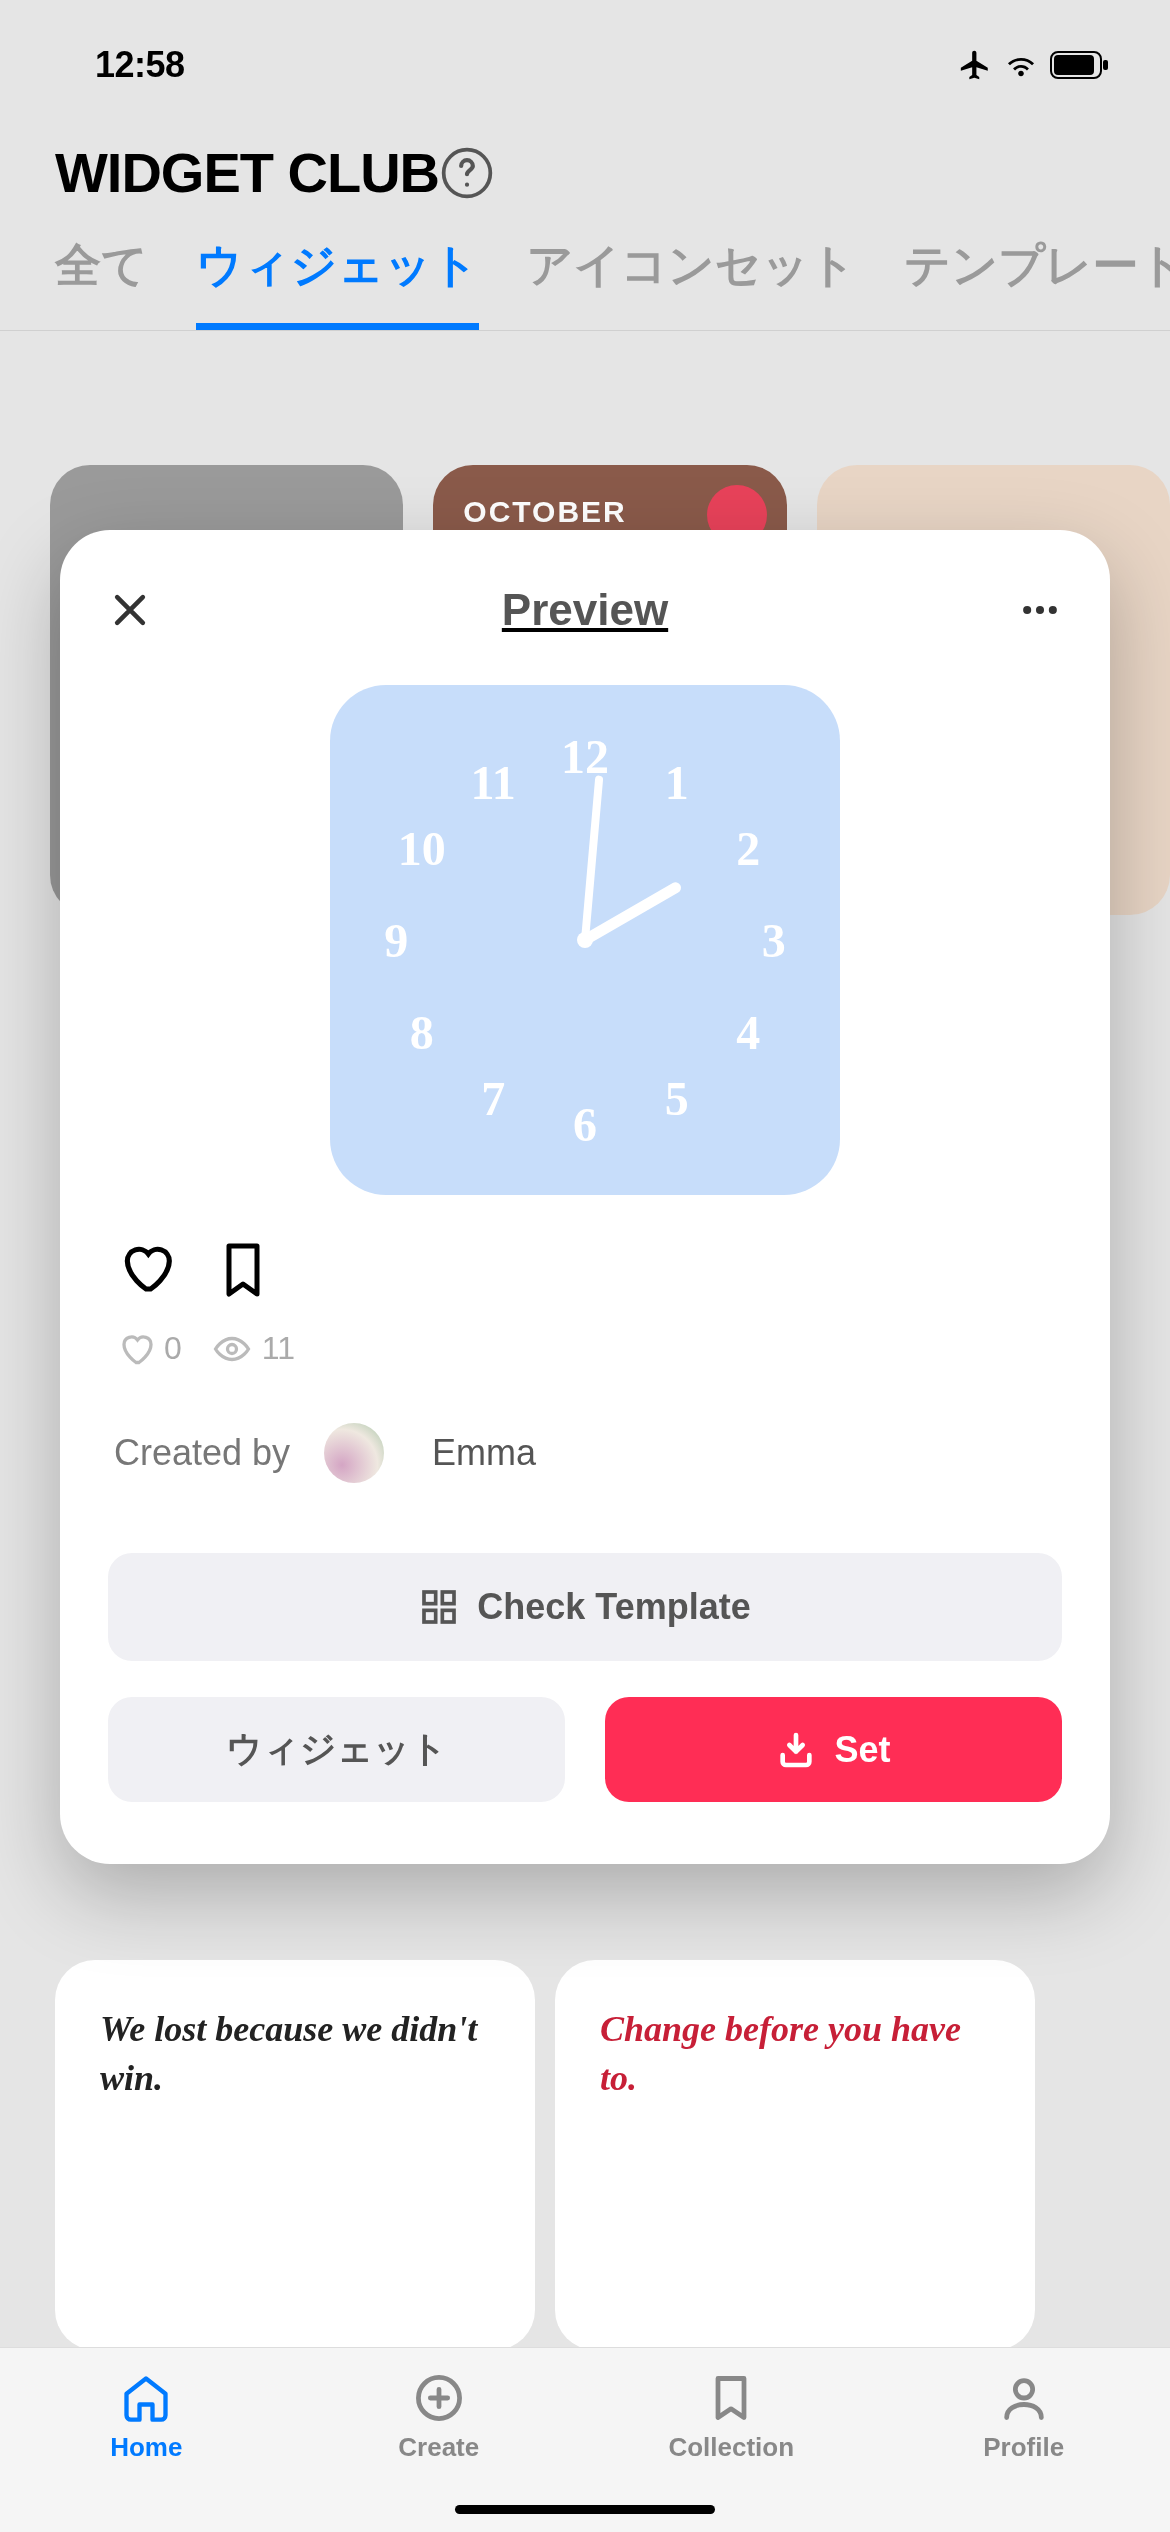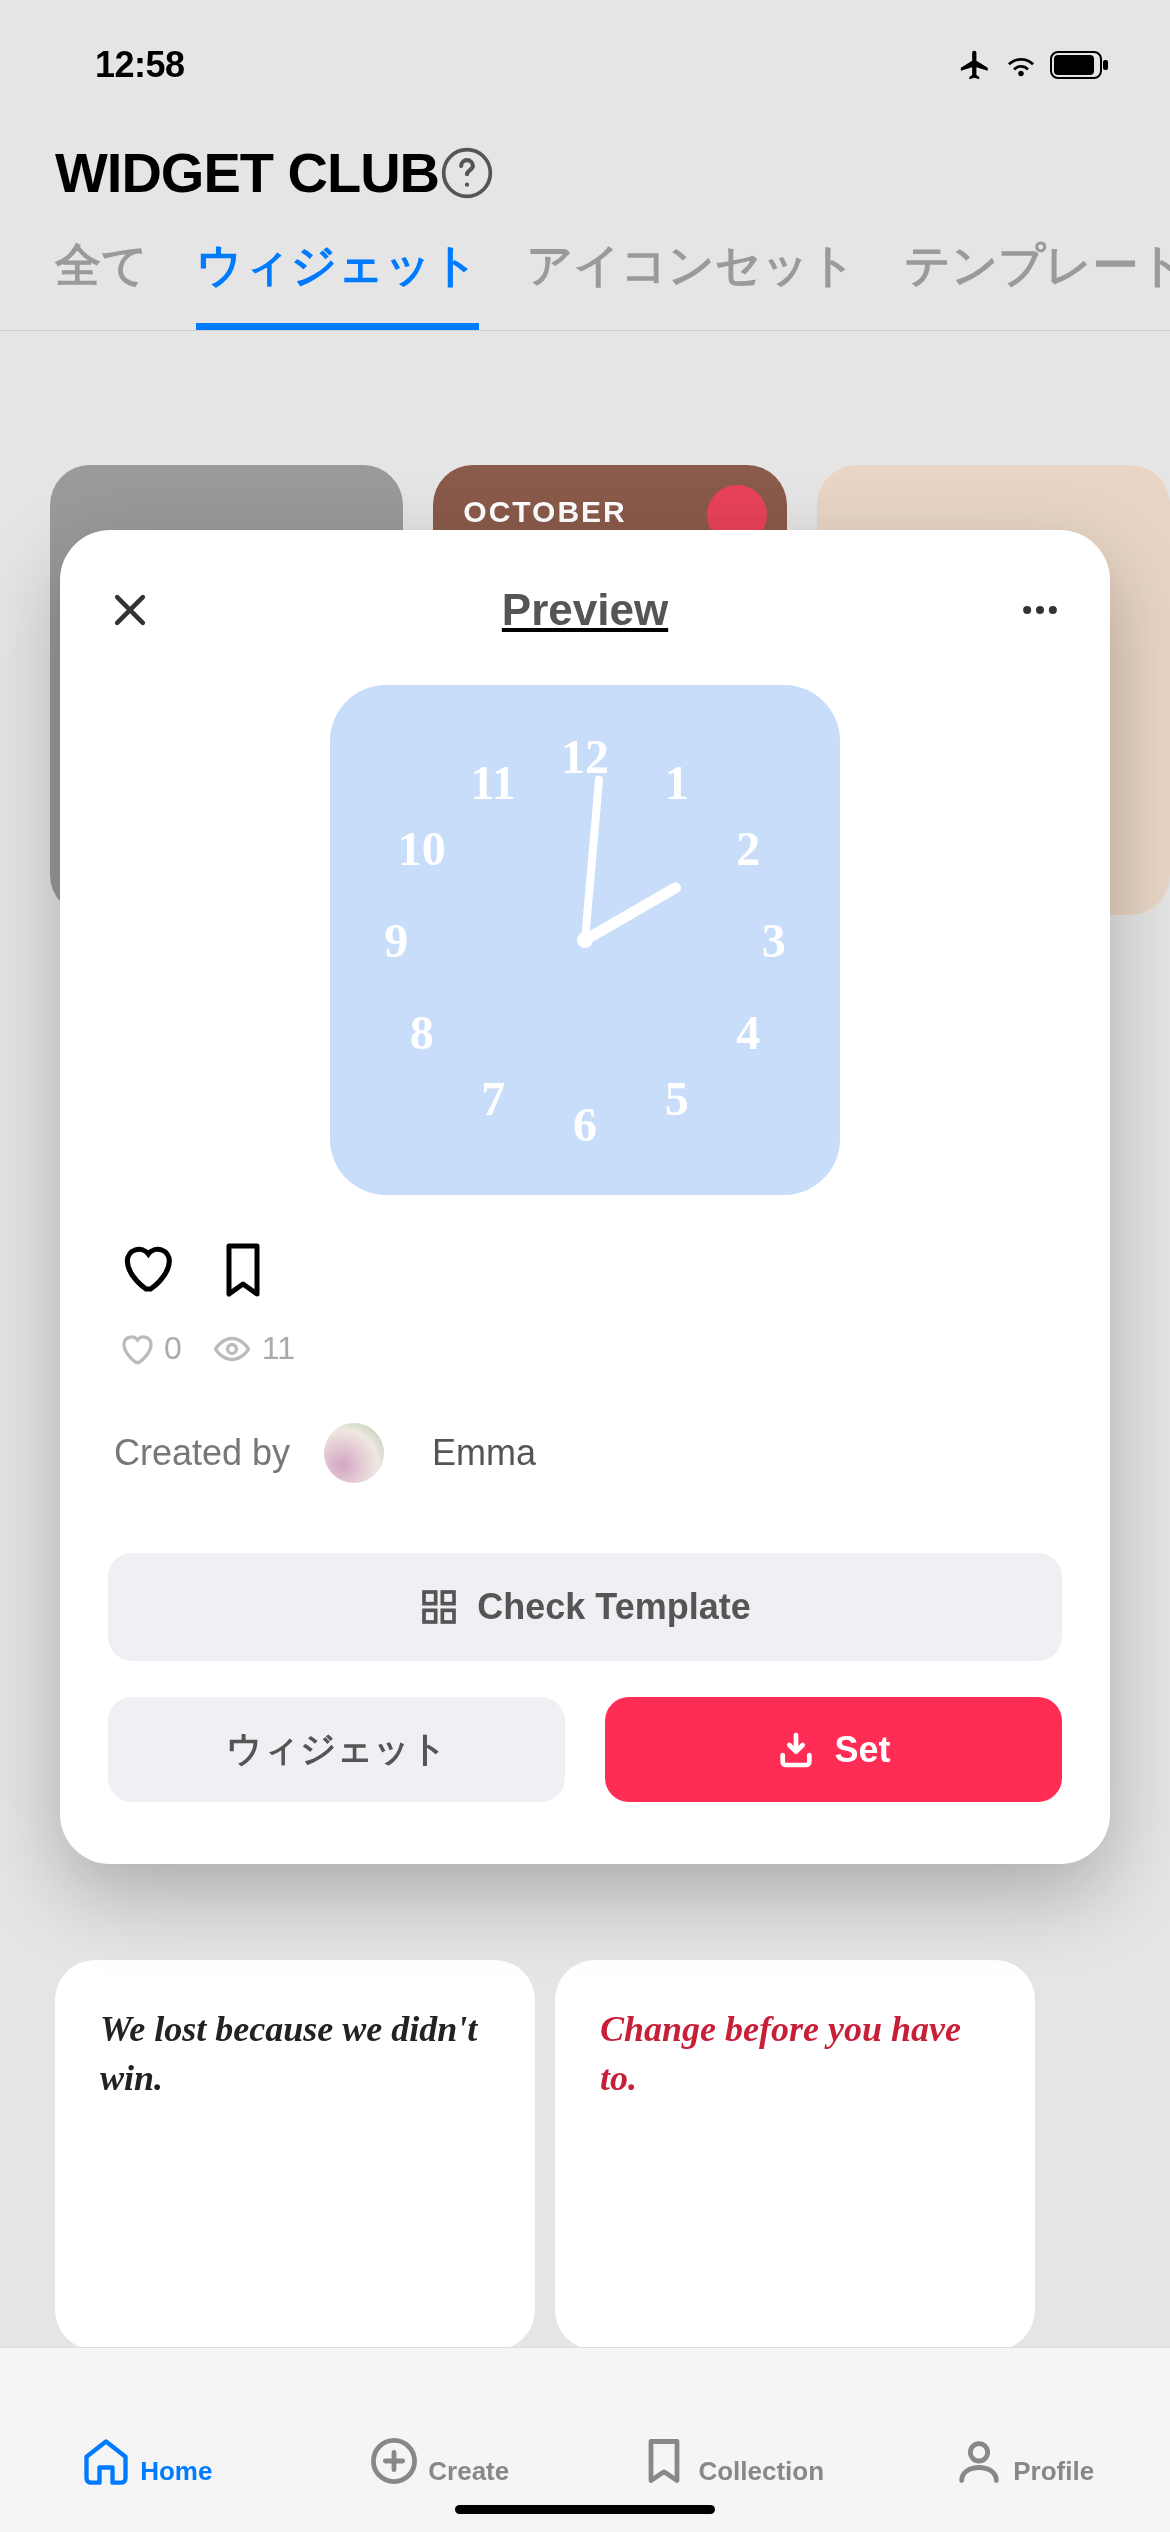--- a/index.html
+++ b/index.html
@@ -164,22 +164,22 @@
   left: 0;
   right: 0;
   height: 185px;
   display: flex;
   border-top: 1px solid #ddd;
   background: #f5f5f5;
 }
 .nav-item {
   flex: 1;
   display: flex;
-  flex-direction: row;
-  align-items: flex-end;
+  flex-direction: column;
+  align-items: center;
   justify-content: center;
   gap: 8px;
   padding-bottom: 45px;
 }
 .nav-label { font-size: 26px; font-weight: 600; color: #888; }
 .nav-item.active .nav-label { color: #007AFF; }
 
 
 .home-indicator {
   position: absolute;

